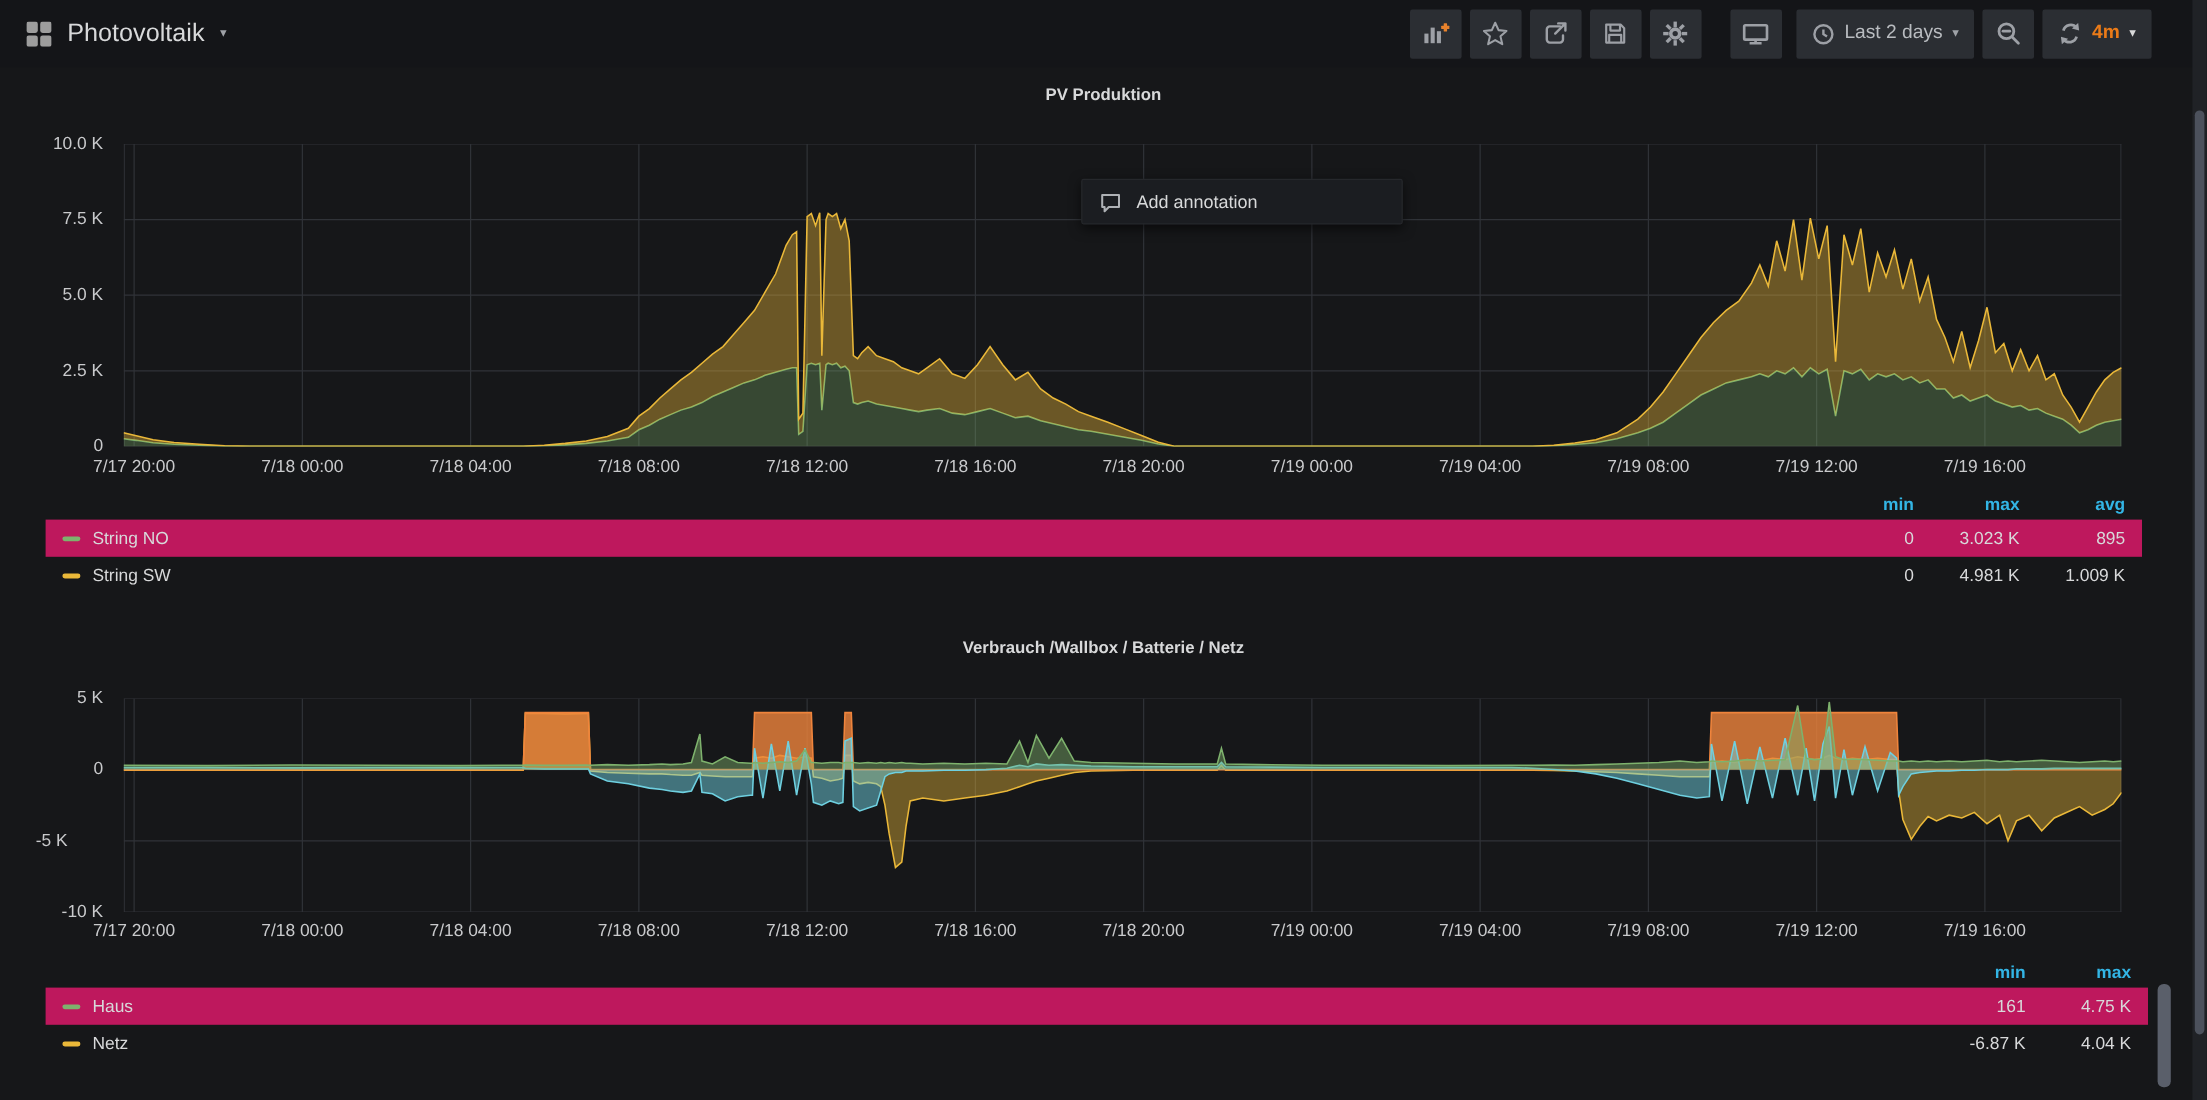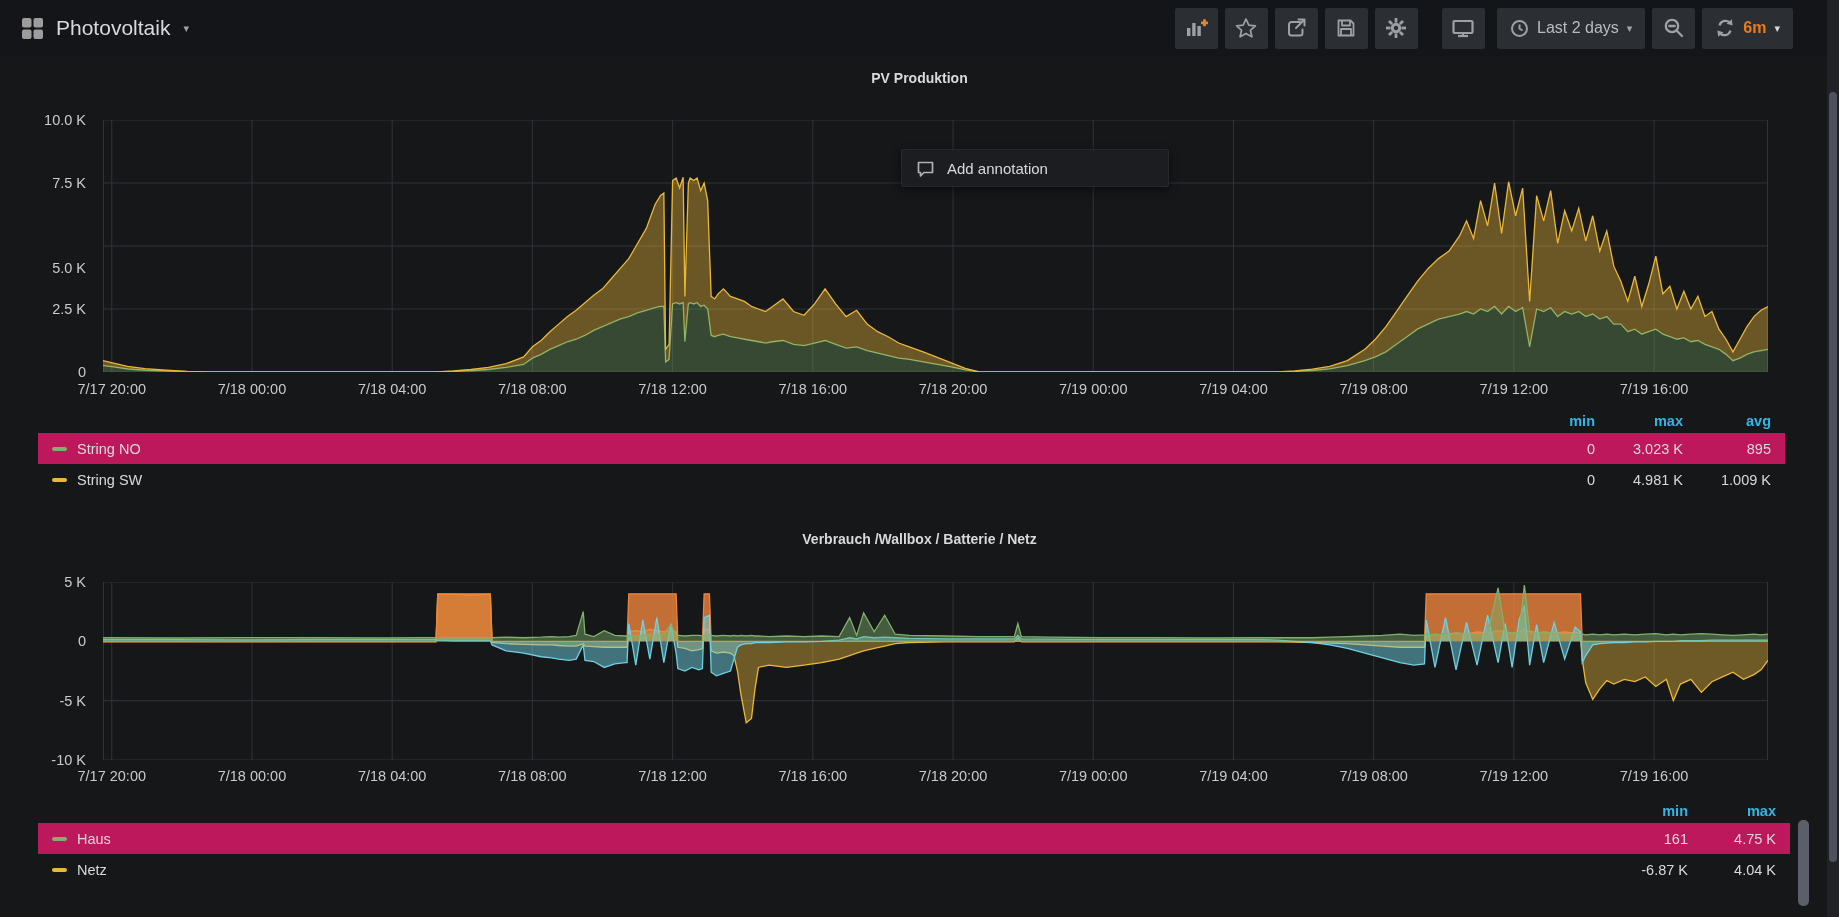--- a/index.html
+++ b/index.html
@@ -150,31 +150,31 @@
     </div>
     <div class="nav-btn pill">
       <span>
         <svg width="20" height="20" viewBox="0 0 20 20">
           <path d="M4.5 7.5 A6.3 6.3 0 0 1 15.5 5.2" fill="none" stroke="#9da0a6" stroke-width="2.3"></path>
           <polygon points="16.8,1.2 17.6,7.4 11.6,5.8" fill="#9da0a6"></polygon>
           <path d="M15.5 12.5 A6.3 6.3 0 0 1 4.5 14.8" fill="none" stroke="#9da0a6" stroke-width="2.3"></path>
           <polygon points="3.2,18.8 2.4,12.6 8.4,14.2" fill="#9da0a6"></polygon>
         </svg>
       </span>
-      <span class="refresh-int">6m</span>
+      <span class="refresh-int">4m</span>
       <span class="caret" style="color:#d8d9da">▾</span>
     </div>
   </div>
 </div>
 
 <div class="panel-title" id="panel1-title">PV Produktion</div>
 <div class="yaxis" id="yaxis0">
     <span class="ytick" style="top: -9px;">10.0 K</span>
     <span class="ytick" style="top: 54px; padding-left: 32px;">7.5 K</span>
-    <span class="ytick" style="top: 117px; margin-top: 22px;">5.0 K</span>
+    <span class="ytick" style="top: 117px;">5.0 K</span>
     <span class="ytick" style="top: 180px;">2.5 K</span>
     <span class="ytick" style="top: 243px;">0</span>
   </div>
 <div class="plot" id="plot0">
     <svg width="1665" height="252">
       <line x1="8.76" y1="0" x2="8.76" y2="252" stroke="#303338"></line>
       <line x1="148.97" y1="0" x2="148.97" y2="252" stroke="#303338"></line>
       <line x1="289.18" y1="0" x2="289.18" y2="252" stroke="#303338"></line>
       <line x1="429.39" y1="0" x2="429.39" y2="252" stroke="#303338"></line>
       <line x1="569.61" y1="0" x2="569.61" y2="252" stroke="#303338"></line>
@@ -245,21 +245,21 @@
       <path d="M2.5 3.5 h14 v10 h-8.5 l-3.5 3.5 v-3.5 h-2 z"></path>
     </svg>
   </span>
   <span>Add annotation</span>
 </div>
 
 <div class="panel-title" id="panel2-title">Verbrauch /Wallbox / Batterie / Netz</div>
 <div class="yaxis" id="yaxis1">
     <span class="ytick" style="top: -9px;">5 K</span>
     <span class="ytick" style="top: 50.33px;">0</span>
-    <span class="ytick" style="top: 109.67px;">-5 K</span>
+    <span class="ytick" style="top: 109.67px; text-align: center;">-5 K</span>
     <span class="ytick" style="top: 169px;">-10 K</span>
   </div>
 <div class="plot" id="plot1">
     <svg width="1665" height="178">
       <line x1="8.76" y1="0" x2="8.76" y2="178" stroke="#303338"></line>
       <line x1="148.97" y1="0" x2="148.97" y2="178" stroke="#303338"></line>
       <line x1="289.18" y1="0" x2="289.18" y2="178" stroke="#303338"></line>
       <line x1="429.39" y1="0" x2="429.39" y2="178" stroke="#303338"></line>
       <line x1="569.61" y1="0" x2="569.61" y2="178" stroke="#303338"></line>
       <line x1="709.82" y1="0" x2="709.82" y2="178" stroke="#303338"></line>

